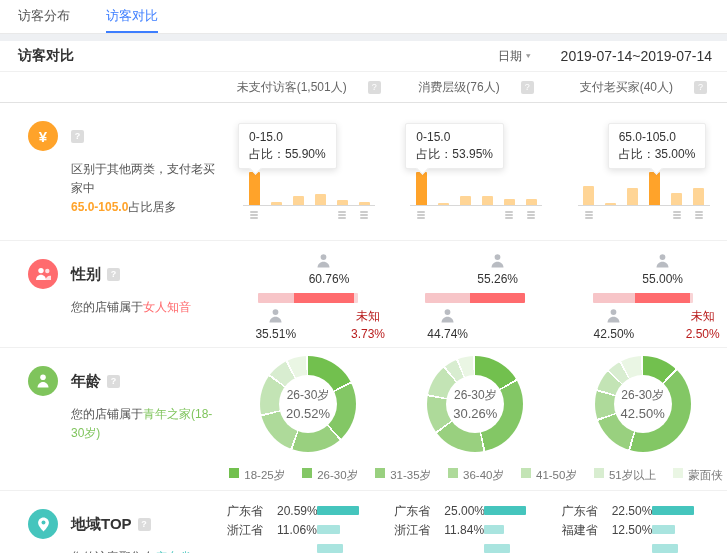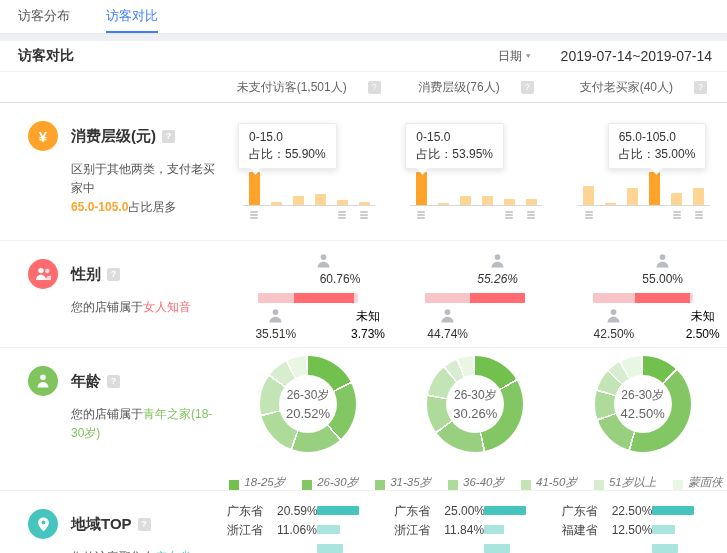--- a/index.html
+++ b/index.html
@@ -41,30 +41,30 @@
   .bars{position:absolute;left:18px;bottom:34px;width:132px;border-bottom:1px solid #d8d8d8;display:flex;align-items:flex-end;justify-content:space-around;}
   .bar{width:11px;border-radius:1px 1px 0 0;}
   .tick{position:absolute;bottom:20px;width:8px;}
   .tick i{display:block;height:2px;background:#ccc;margin-bottom:1px;border-radius:1px;}
   
   .gender .cells{height:106px;}
   .gicon{position:absolute;width:16px;height:15px;}
   .gpct{position:absolute;width:64px;text-align:center;font-size:12px;color:#333;}
   .gbar{position:absolute;left:33px;top:52px;width:100px;height:10px;display:flex;overflow:hidden;border-radius:1px;}
   .gseg{height:10px;}
-  .gunknown{position:absolute;width:56px;text-align:center;font-size:12px;color:#000000;line-height:18px;}
+  .gunknown{position:absolute;width:56px;text-align:center;font-size:12px;color:#b91c1c;line-height:18px;}
   
   .age-right{flex:1;}
   .age .cells{height:112px;}
   .donut{position:absolute;left:35px;top:8px;width:96px;height:96px;border-radius:50%;cursor:pointer;}
   .donut-hole{position:absolute;left:19px;top:19px;width:58px;height:58px;background:#fff;border-radius:50%;display:flex;flex-direction:column;align-items:center;justify-content:center;gap:2px;}
   .donut-hole .dl{font-size:12px;color:#666;}
   .donut-hole .dp{font-size:13px;color:#666;}
   .age-legend{display:flex;justify-content:center;gap:17px;padding-top:8px;height:30px;box-sizing:border-box;}
-  .lg-item{display:flex;align-items:flex-end;gap:5px;font-size:11.5px;color:#777;cursor:pointer;font-style:italic;}
+  .lg-item{display:flex;align-items:flex-start;gap:5px;font-size:11.5px;color:#777;cursor:pointer;}
   .lg-sq{width:10px;height:10px;flex:none;}
   
   .region{border-bottom:none;}
   .region .cells{height:120px;}
   .r-row{position:absolute;font-size:12px;color:#444;height:14px;line-height:12px;}
   .r-name{position:absolute;left:2px;white-space:nowrap;}
   .r-pct{position:absolute;left:52px;white-space:nowrap;}
   .r-bar{position:absolute;left:92px;top:1px;height:9px;border-radius:1px;}
 </style>
 </head>
@@ -100,21 +100,20 @@
     <span>支付老买家(40人)</span>
     <span class="help">?</span>
   </div>
 </div>
 
 <div class="metric-row consume">
   <div class="row-label">
     <div class="label-head">
       <span class="metric-icon" style="background: rgb(255, 163, 42);">¥</span>
       <span class="metric-title">
-        <span>消费层级(元)</span>
         <span class="help">?</span>
       </span>
     </div>
     <div class="metric-desc">
       <div>区别于其他两类，支付老买家中</div>
       <div><b style="color: rgb(255, 163, 42);">65.0-105.0</b><span>占比居多</span></div>
     </div>
   </div>
   <div class="cells">
     <div class="cell consume-cell">
@@ -236,41 +235,41 @@
     <div class="cell gender-cell">
         <div class="gbar">
           <div class="gseg" style="width: 35.51px; background: rgb(247, 197, 200);"></div>
           <div class="gseg" style="width: 60.76px; background: rgb(255, 107, 110);"></div>
           <div class="gseg" style="width: 3.73px; background: rgb(249, 212, 214);"></div>
         </div>
         <span class="gicon" style="left: 90.89px; top: 13px;"><svg width="15" height="14" viewBox="0 0 15 14" fill="#b9bcc2">
             <circle cx="7.5" cy="3.1" r="2.9"></circle>
             <path d="M1.5 13.5c0-3.2 2.7-5.8 6-5.8s6 2.6 6 5.8z"></path>
           </svg></span>
-        <div class="gpct" style="left: 83px; top: 31px; text-align: center;">60.76%</div>
+        <div class="gpct" style="left: 72px; top: 31px; text-align: center;">60.76%</div>
         <span class="gicon" style="left: 42.755px; top: 68px;"><svg width="15" height="14" viewBox="0 0 15 14" fill="#b9bcc2">
             <circle cx="7.5" cy="3.1" r="2.9"></circle>
             <path d="M1.5 13.5c0-3.2 2.7-5.8 6-5.8s6 2.6 6 5.8z"></path>
           </svg></span>
         <div class="gpct" style="left: 18.755px; top: 86px;">35.51%</div>
         <div class="gunknown" style="left: 115px; top: 66px;">
           <div>未知</div>
           <div>3.73%</div>
         </div>
       </div>
     <div class="cell gender-cell">
         <div class="gbar">
           <div class="gseg" style="width: 44.74px; background: rgb(247, 197, 200);"></div>
           <div class="gseg" style="width: 55.26px; background: rgb(255, 107, 110);"></div>
         </div>
         <span class="gicon" style="left: 97.37px; top: 13px;"><svg width="15" height="14" viewBox="0 0 15 14" fill="#b9bcc2">
             <circle cx="7.5" cy="3.1" r="2.9"></circle>
             <path d="M1.5 13.5c0-3.2 2.7-5.8 6-5.8s6 2.6 6 5.8z"></path>
           </svg></span>
-        <div class="gpct" style="left: 73.37px; top: 31px; font-style: italic;">55.26%</div>
+        <div class="gpct" style="left: 73.37px; top: 31px;">55.26%</div>
         <span class="gicon" style="left: 47.37px; top: 68px;"><svg width="15" height="14" viewBox="0 0 15 14" fill="#b9bcc2">
             <circle cx="7.5" cy="3.1" r="2.9"></circle>
             <path d="M1.5 13.5c0-3.2 2.7-5.8 6-5.8s6 2.6 6 5.8z"></path>
           </svg></span>
         <div class="gpct" style="left: 23.37px; top: 86px;">44.74%</div>
       </div>
     <div class="cell gender-cell">
         <div class="gbar">
           <div class="gseg" style="width: 42.5px; background: rgb(247, 197, 200);"></div>
           <div class="gseg" style="width: 55px; background: rgb(255, 107, 110);"></div>

